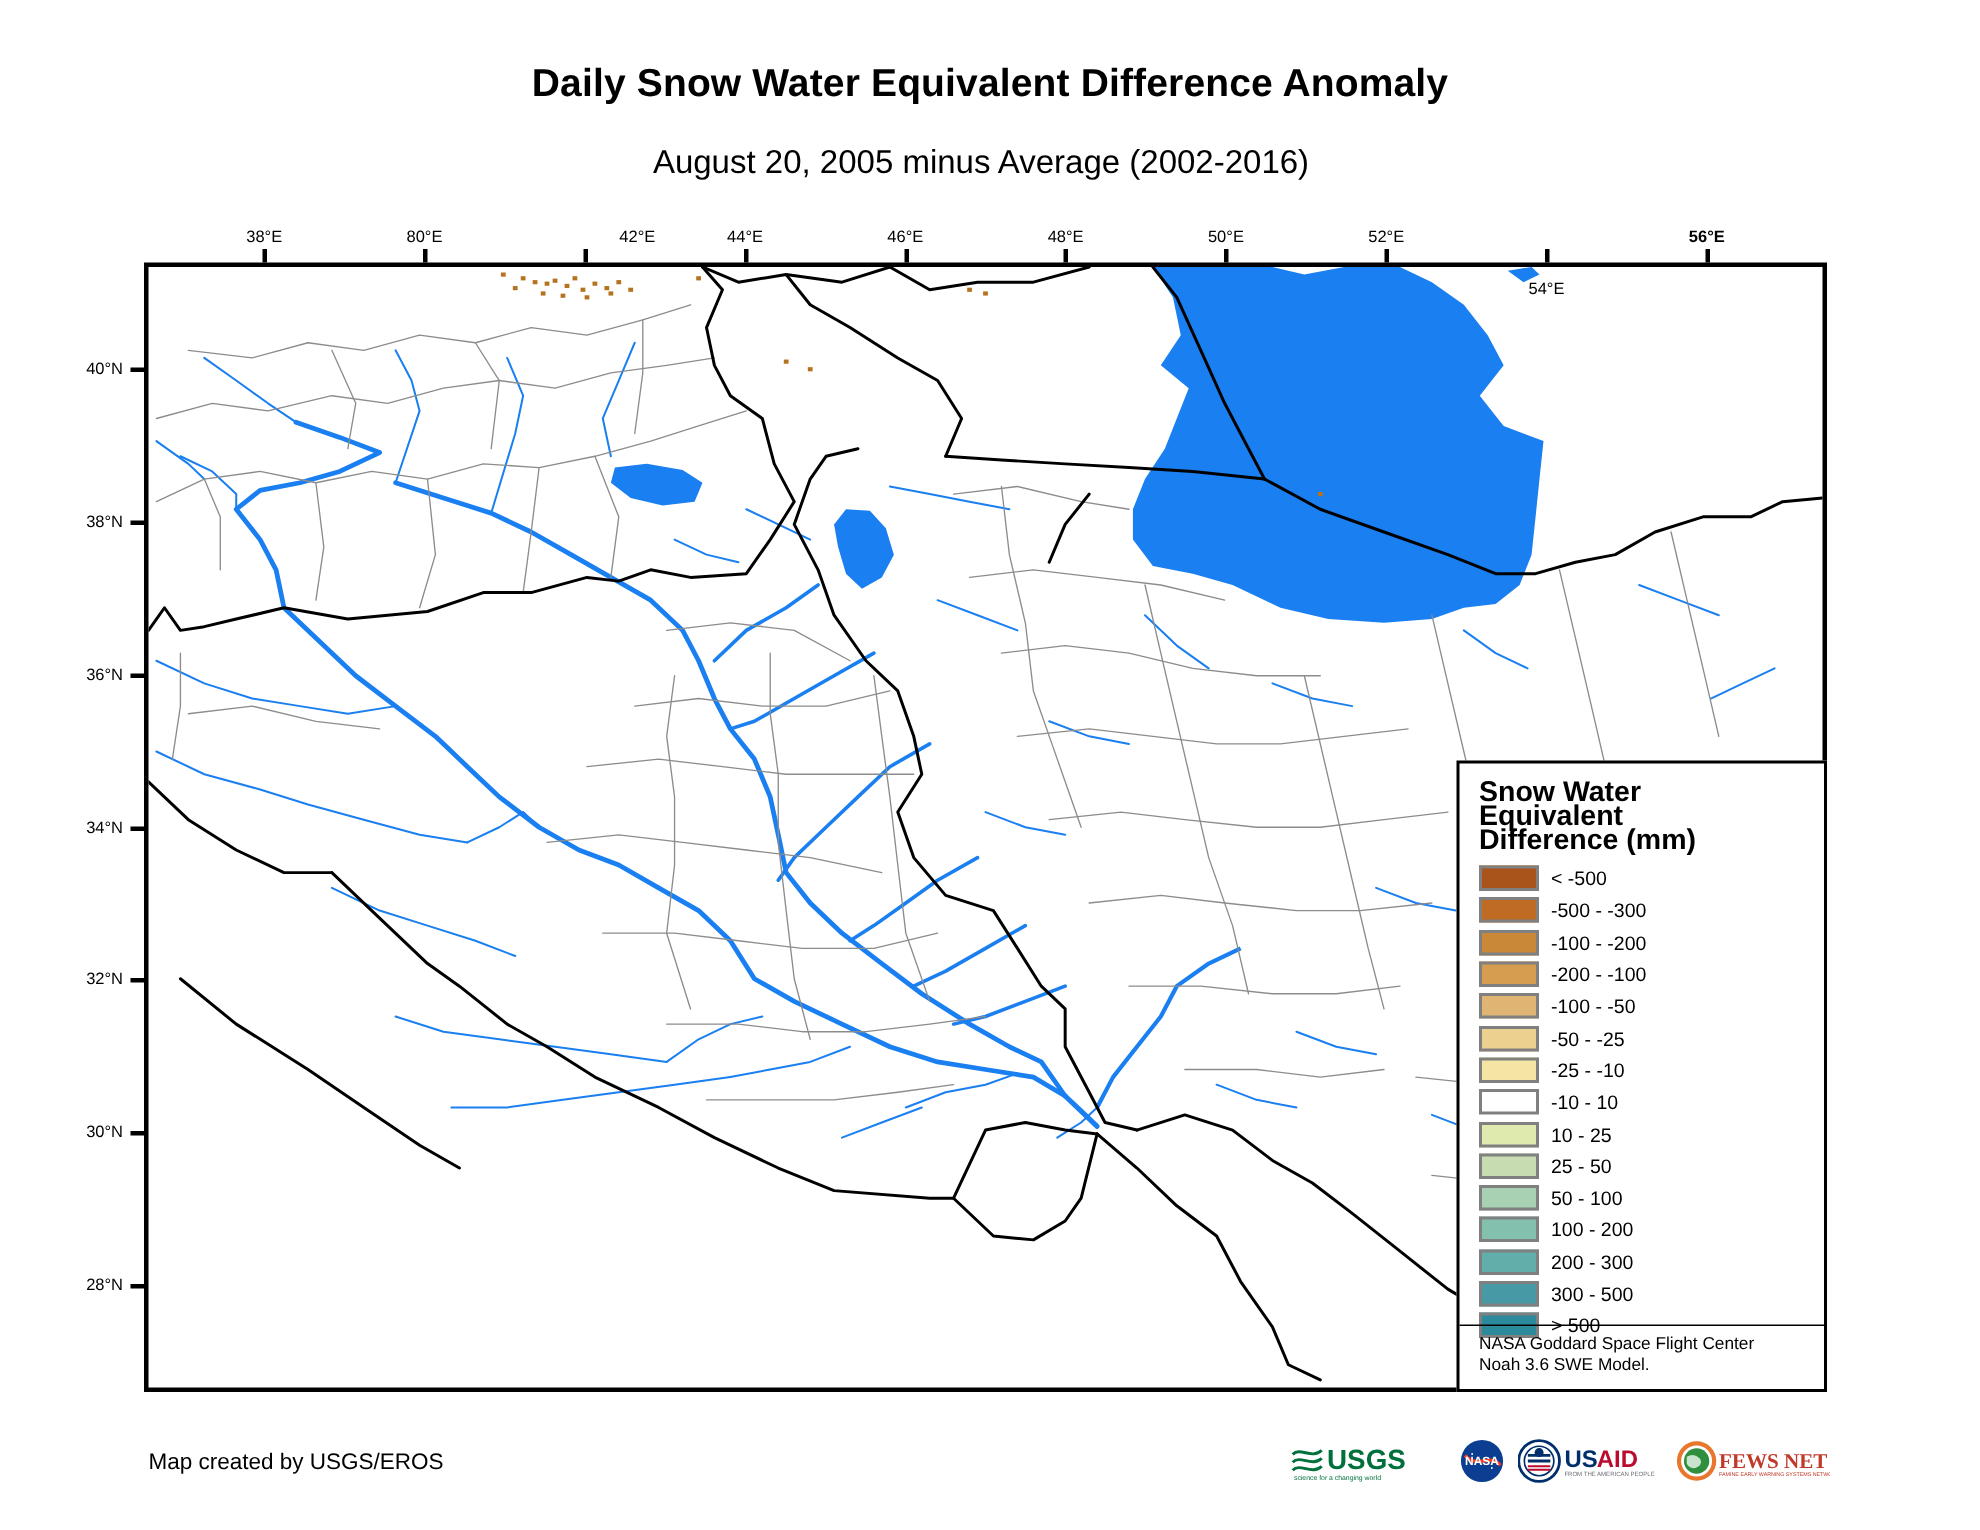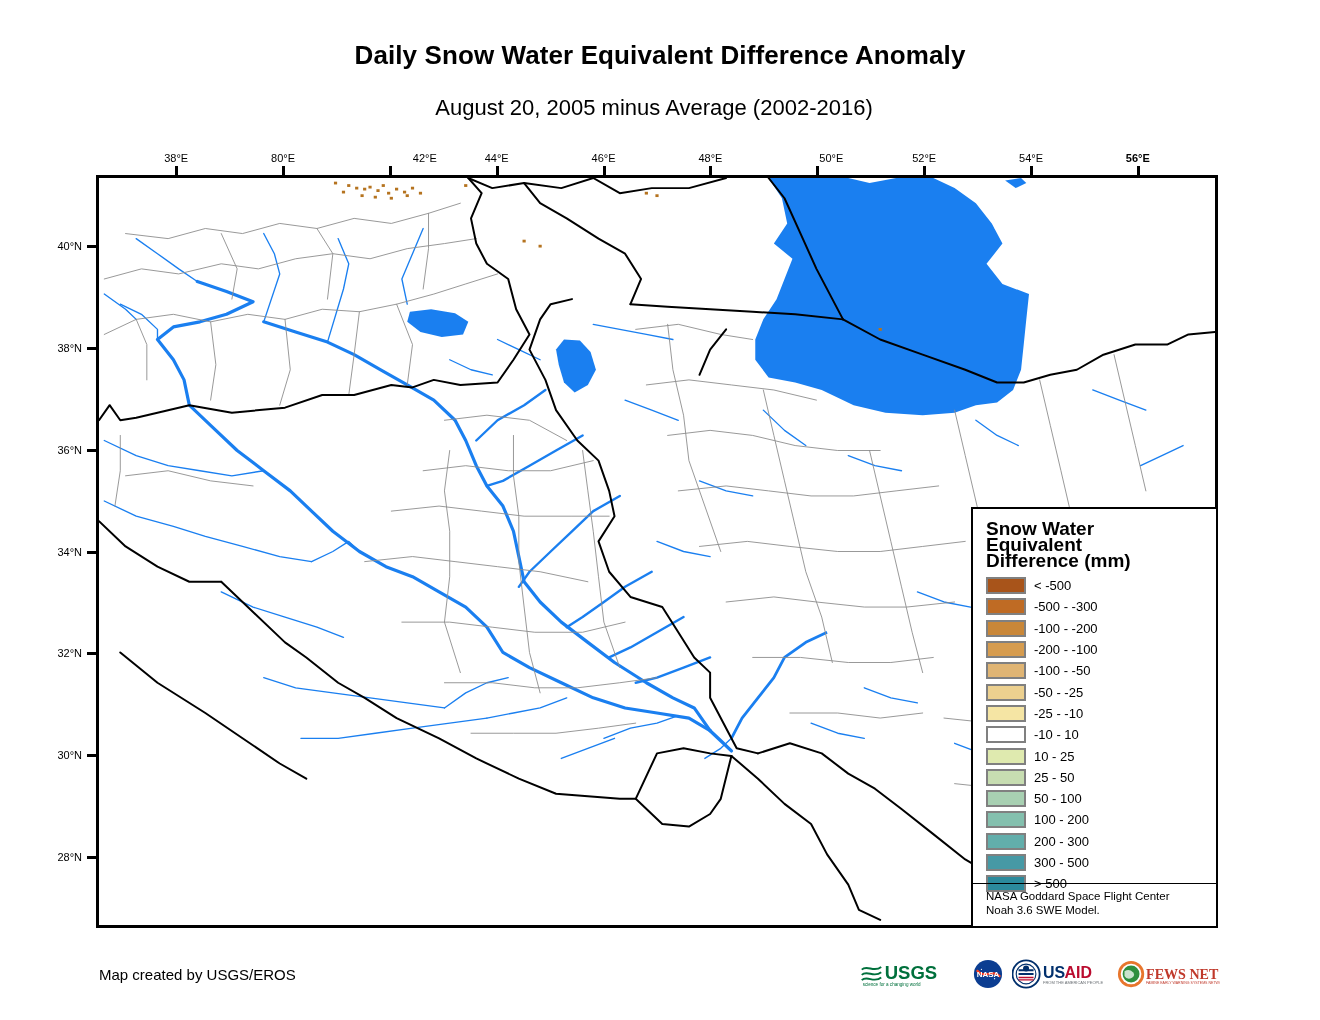--- a/index.html
+++ b/index.html
@@ -322,25 +322,25 @@
 <div class="lon-lab" style="left: 283px;">80°E</div>
 <div class="lon-tick" style="left: 388.857px;"></div>
 <div class="lon-lab" style="left: 389.857px; margin-left: 35px;">42°E</div>
 <div class="lon-tick" style="left: 495.714px;"></div>
 <div class="lon-lab" style="left: 496.714px;">44°E</div>
 <div class="lon-tick" style="left: 602.571px;"></div>
 <div class="lon-lab" style="left: 603.571px;">46°E</div>
 <div class="lon-tick" style="left: 709.429px;"></div>
 <div class="lon-lab" style="left: 710.429px;">48°E</div>
 <div class="lon-tick" style="left: 816.286px;"></div>
-<div class="lon-lab" style="left: 817.286px; margin-left: 14px;">50°E</div>
+<div class="lon-lab" style="left: 817.286px;">50°E</div>
 <div class="lon-tick" style="left: 923.143px;"></div>
 <div class="lon-lab" style="left: 924.143px;">52°E</div>
 <div class="lon-tick" style="left: 1030px;"></div>
-<div class="lon-lab" style="left: 1031px;">54°E</div>
+<div class="lon-lab" style="left: 1031px; margin-top: 35px;">54°E</div>
 <div class="lon-tick" style="left: 1136.86px;"></div>
 <div class="lon-lab" style="left: 1137.86px; font-weight: bold;">56°E</div>
 <div class="lat-tick" style="top: 245.23px;"></div>
 <div class="lat-lab" style="top: 246.23px;">40°N</div>
 <div class="lat-tick" style="top: 346.986px;"></div>
 <div class="lat-lab" style="top: 347.986px;">38°N</div>
 <div class="lat-tick" style="top: 448.743px;"></div>
 <div class="lat-lab" style="top: 449.743px;">36°N</div>
 <div class="lat-tick" style="top: 550.5px;"></div>
 <div class="lat-lab" style="top: 551.5px;">34°N</div>

